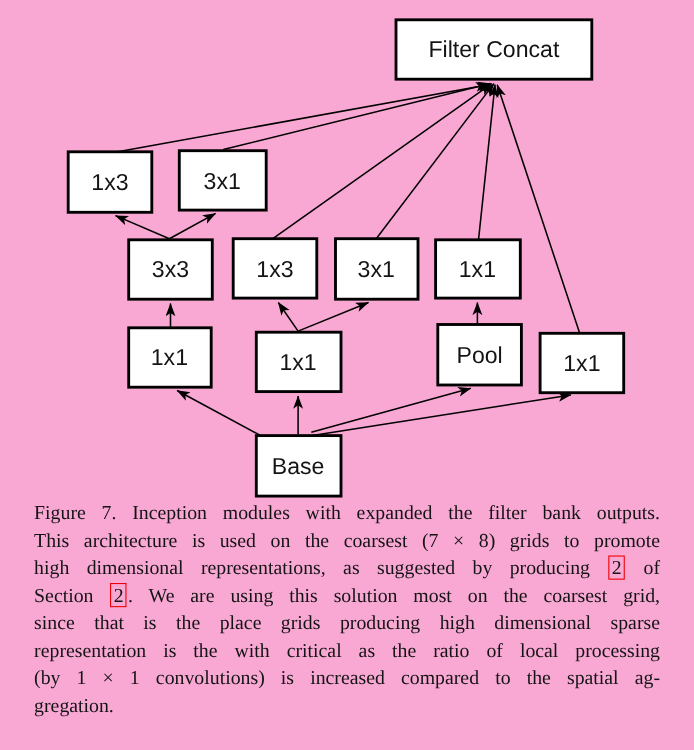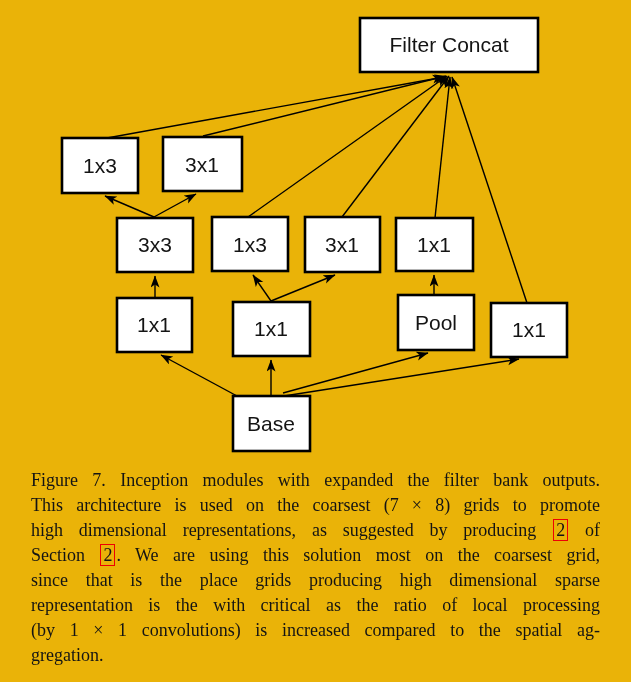--- a/index.html
+++ b/index.html
@@ -1,20 +1,20 @@
 <!DOCTYPE html>
 <html><head>
 <meta charset="utf-8">
 <style>
   html, body { margin: 0; padding: 0; background: #ffffff; }
   #page {
     position: relative;
     width: 631px;
     height: 682px;
-    background: #eab308;
+    background: #f9a8d4;
     overflow: hidden;
   }
   #diagram-svg {
     position: absolute;
     left: 0; top: 0;
   }
   .nodebox {
     fill: #ffffff;
     stroke: #000000;
     stroke-width: 2.6;
@@ -26,21 +26,21 @@
     text-anchor: middle;
   }
   .edge {
     stroke: #000000;
     stroke-width: 1.4;
     fill: none;
   }
   #caption {
     position: absolute;
     left: 31px;
-    top: 468px;
+    top: 454px;
     width: 569px;
     font-family: "Liberation Serif", serif;
     font-size: 18px;
     color: #141414;
   }
   .cap-line {
     height: 25px;
     line-height: 25px;
     text-align: justify;
     text-align-last: justify;

